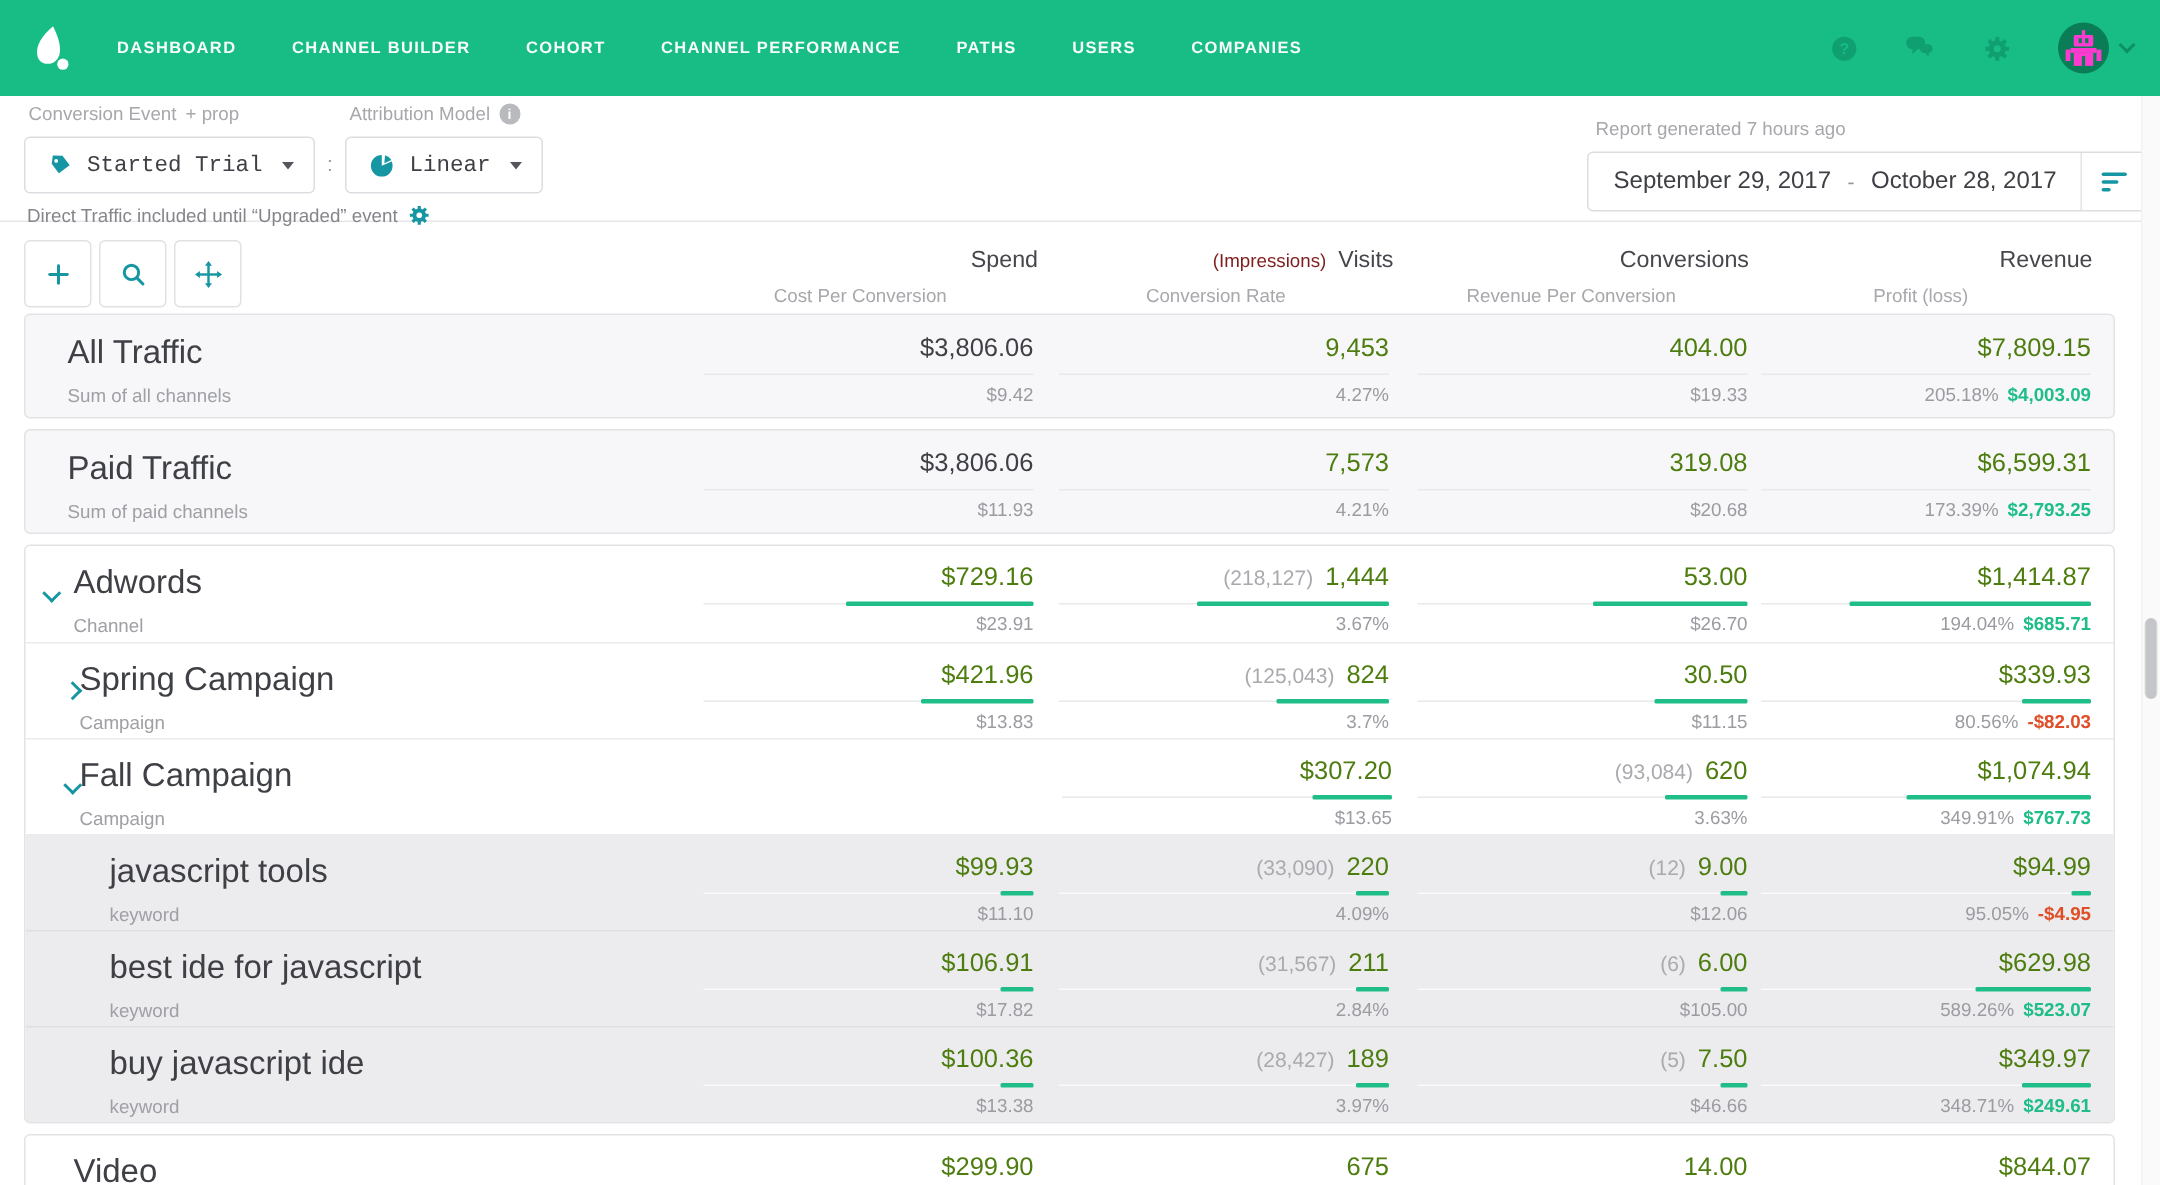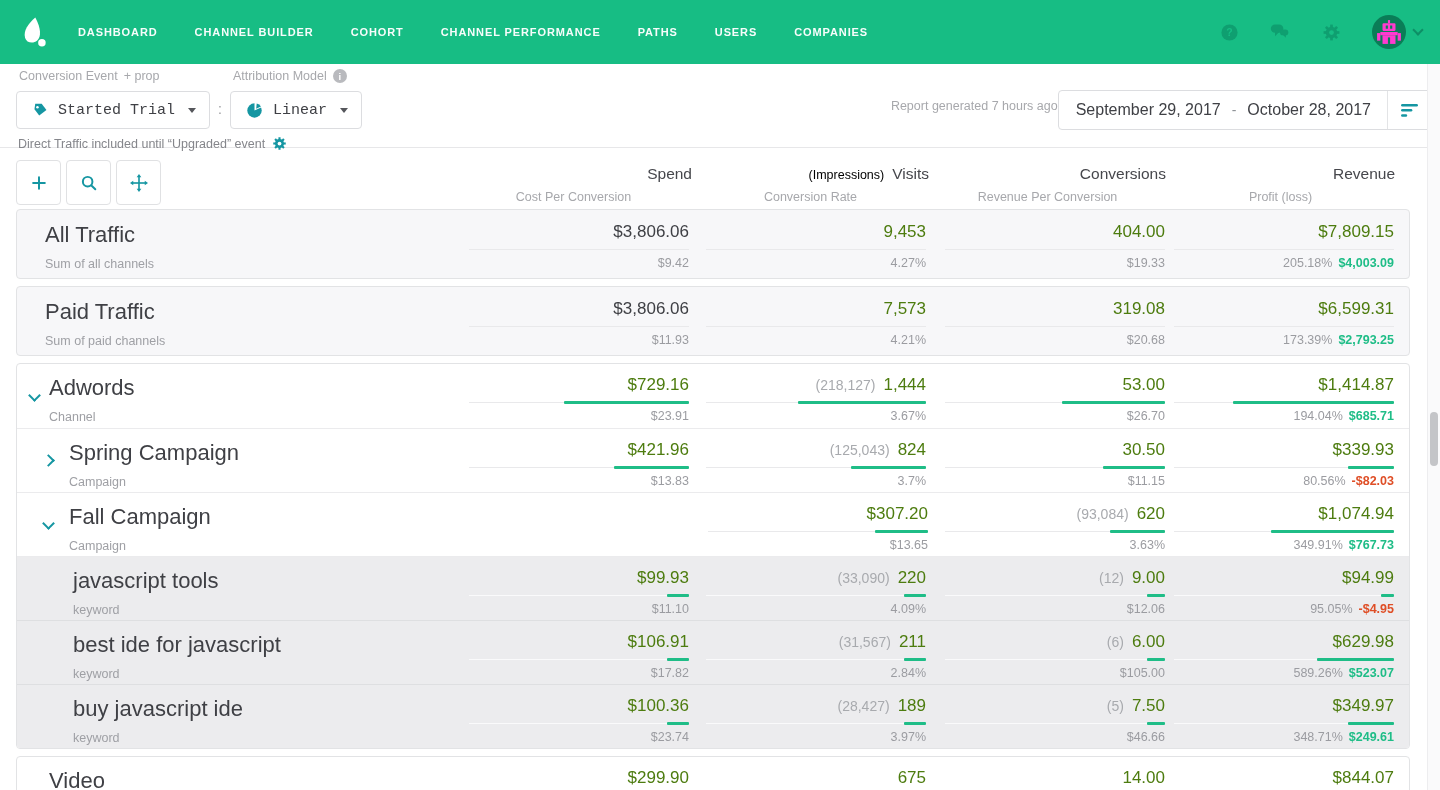--- a/index.html
+++ b/index.html
@@ -24,38 +24,38 @@
   .fgroups{display:flex;align-items:flex-start}
   .fgroup{display:flex;flex-direction:column}
   .flabel{font-size:12.5px;color:#a7a8ac;margin:0 0 8px 3px;display:flex;align-items:center;gap:6px;white-space:nowrap}
   .flabel .plus-prop{cursor:pointer}
   .info{width:14px;height:14px;border-radius:50%;background:#b9babe;color:#fff;font-size:9.5px;font-weight:700;display:inline-flex;align-items:center;justify-content:center}
   .dropdown{height:38px;border:1px solid #dcdde0;border-radius:4px;background:#fff;display:flex;align-items:center;gap:10px;padding:0 13px 0 15px;font-size:15px;color:#3f4045;cursor:pointer}
   .dcaret{width:0;height:0;border-left:4.5px solid transparent;border-right:4.5px solid transparent;border-top:5px solid #55565b;margin-left:3px}
   .colon{align-self:flex-end;margin:0 8px 12px;color:#9b9ca0;font-size:14px}
   .note{margin:7px 0 0 2px;font-size:12.5px;color:#85868b;display:flex;align-items:center;gap:7px}
   .note svg{cursor:pointer}
-  .fright{margin-left:auto;display:flex;flex-direction:row}
+  .fright{margin-left:auto;display:flex;flex-direction:column}
   .fright .flabel{margin-left:6px}
   .datebox{height:40px;border:1px solid #dcdde0;border-radius:4px;background:#fff;display:flex;align-items:center;font-size:16px;color:#3f4045;padding-left:17px;cursor:pointer}
   .datebox .dash{margin:0 11px;color:#8f9398;font-size:14px}
   .dbdivider{width:1px;align-self:stretch;background:#e3e4e6;margin-left:16px}
   .dbicon{width:43px;display:flex;align-items:center;justify-content:center}
 
   
   main{padding:0 30px 0 16px}
   .thead{display:flex;padding-top:12px}
   .toolbar{display:flex;gap:5px}
   .tbtn{width:45px;height:45px;border:1px solid #e0e1e3;border-radius:4px;background:#fff;display:flex;align-items:center;justify-content:center;cursor:pointer}
   .hspace{flex:1}
   .hcell{width:237px;padding-top:5px;text-align:center}
   .hcell:nth-child(5){width:239px}
   .hcell:last-child{width:244px;padding-right:15px}
   .h1{font-size:15.5px;color:#46474c;display:flex;justify-content:flex-end;align-items:baseline;gap:8px}
-  .hpre{font-size:12.5px;color:#000000}
+  .hpre{font-size:12.5px;color:#7f1d1d}
   .h2{font-size:12.5px;color:#a7a8ac;margin-top:7px}
   #cards{margin-top:4px}
   .card{border:1px solid #e2e3e5;border-radius:4px;background:#fff;margin-bottom:7px;overflow:hidden}
   .card.summary{background:#f7f7f9}
   .row{display:flex;height:64px;cursor:pointer}
   .card.summary .row{height:68px}
   .row+.row{border-top:1px solid #ebebed}
   .row.keyword{background:#ececee}
   .row.keyword+.row.keyword{border-top-color:#dedfe1}
   .rowleft{flex:1;display:flex;min-width:0}
@@ -64,21 +64,21 @@
   .title{font-size:22px;color:#3f4045}
   .sub{font-size:12.5px;color:#9fa0a5;margin-top:9px}
   .chev{align-self:center;width:9px;height:9px;border-right:2px solid #1596a2;border-bottom:2px solid #1596a2;flex:none}
   .chev.down{transform:rotate(45deg);margin-top:-2px}
   .chev.right{transform:rotate(-45deg)}
   .row.summary .rt{margin-left:28px}
   .row.channel .chev{margin-left:13px}
   .row.channel .rt{margin-left:10px}
   .row.channel.nochev .rt{margin-left:32px}
   .row.campaign .chev{margin-left:27px}
-  .row.campaign .rt{margin-left:16px}
+  .row.campaign .rt{margin-left:0}
   .row.keyword .rt{margin-left:56px}
   .cell{width:237px;display:flex;flex-direction:column;align-items:flex-end;padding-top:11px}
   .card.summary .cell{padding-top:12px}
   .cell:nth-child(4){width:239px}
   .cell:last-child{width:244px;padding-right:15px}
   .v{display:flex;align-items:baseline;gap:8px}
   .pre{font-size:14px;color:#a8aaae}
   .num{font-size:17px}
   .num.teal{color:#4d7c0f}
   .num.dark{color:#3f4045}
@@ -658,21 +658,21 @@
       </div>
     </div>
     <div class="cell">
       <div class="v">
               <span class="num teal">$100.36</span>
             </div>
       <div class="bar">
               <i class="fill" style="width: 10%;"></i>
             </div>
       <div class="s">
-              <span class="pct">$23.74</span>
+              <span class="pct">$13.38</span>
             </div>
     </div>
     <div class="cell">
       <div class="v">
               <span class="pre">(28,427)</span>
               <span class="num teal">189</span>
             </div>
       <div class="bar">
               <i class="fill" style="width: 10%;"></i>
             </div>

